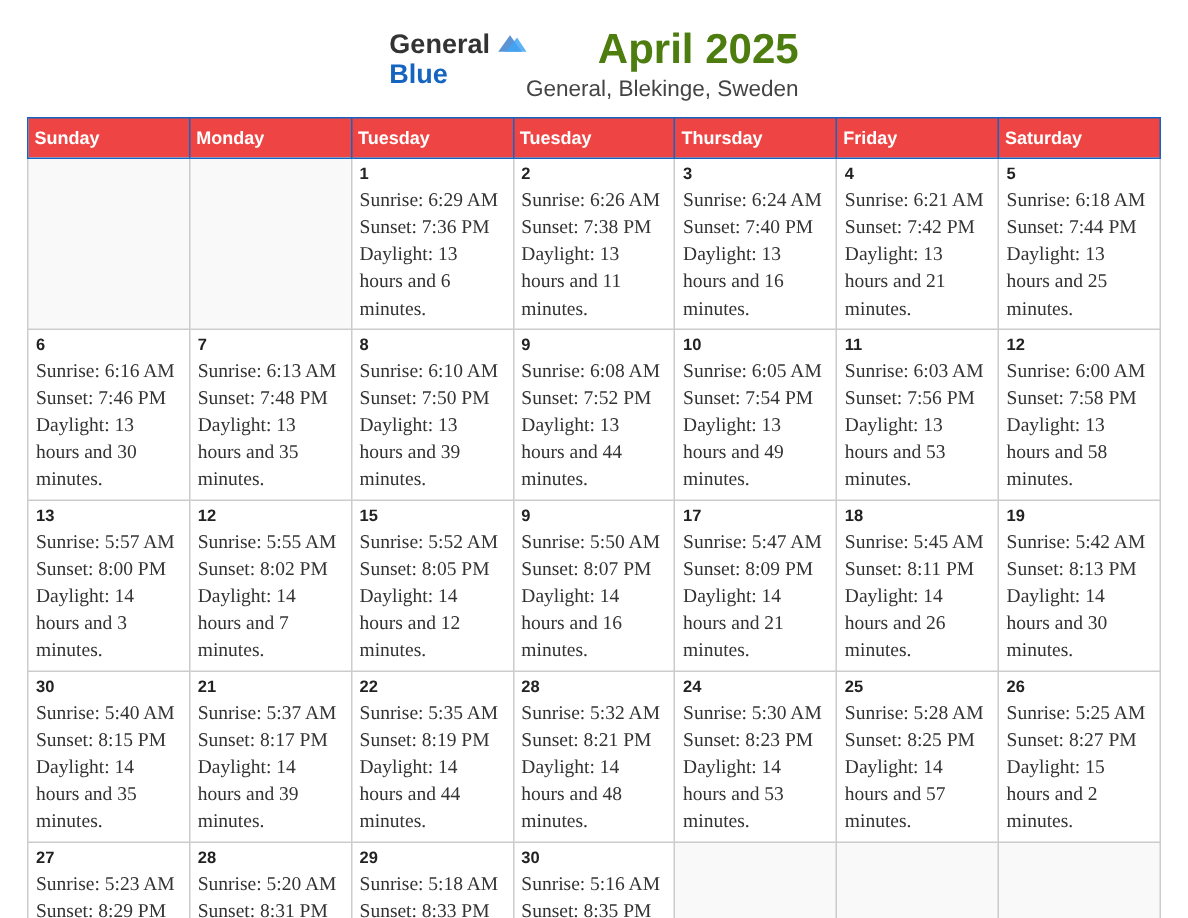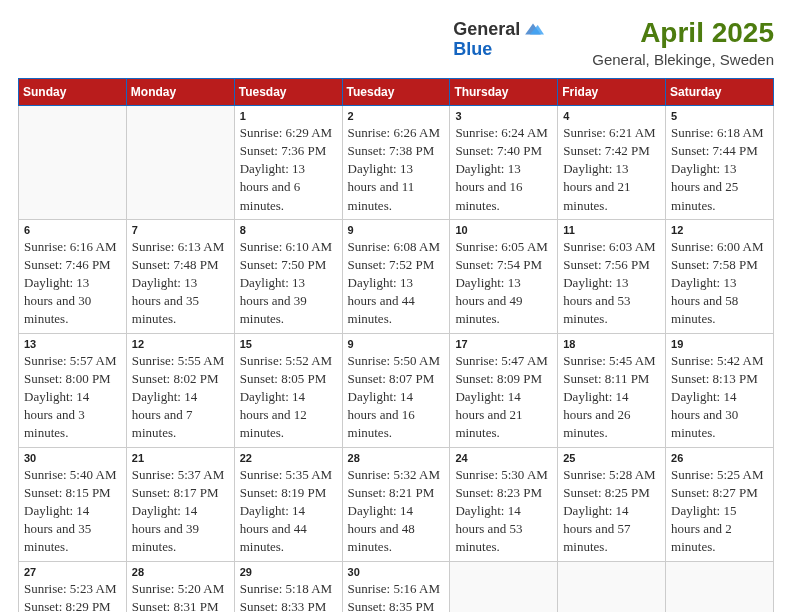--- a/index.html
+++ b/index.html
@@ -12,24 +12,23 @@
     }
     .page {
       width: 792px;
       height: 612px;
       padding: 18px 18px 12px 18px;
       display: flex;
       flex-direction: column;
     }
     .header {
       display: flex;
-      justify-content: flex-end;
+      justify-content: center;
       align-items: flex-start;
       margin-bottom: 10px;
-      gap: 48px;
     }
     .logo-text-general {
       font-size: 18px;
       font-weight: bold;
       color: #333;
       line-height: 1;
     }
     .logo-text-blue {
       font-size: 18px;
       font-weight: bold;
@@ -56,21 +55,21 @@
       margin-top: 2px;
     }
     .calendar {
       flex: 1;
       border: 1px solid #ccc;
       border-collapse: collapse;
       width: 100%;
       table-layout: fixed;
     }
     .calendar th {
-      background-color: #b91c1c;
+      background-color: #ef4444;
       color: #fff;
       font-size: 12px;
       font-weight: bold;
       padding: 6px 4px;
       text-align: left;
       border: 1px solid #1565c0;
     }
     .calendar td {
       vertical-align: top;
       border: 1px solid #ccc;

